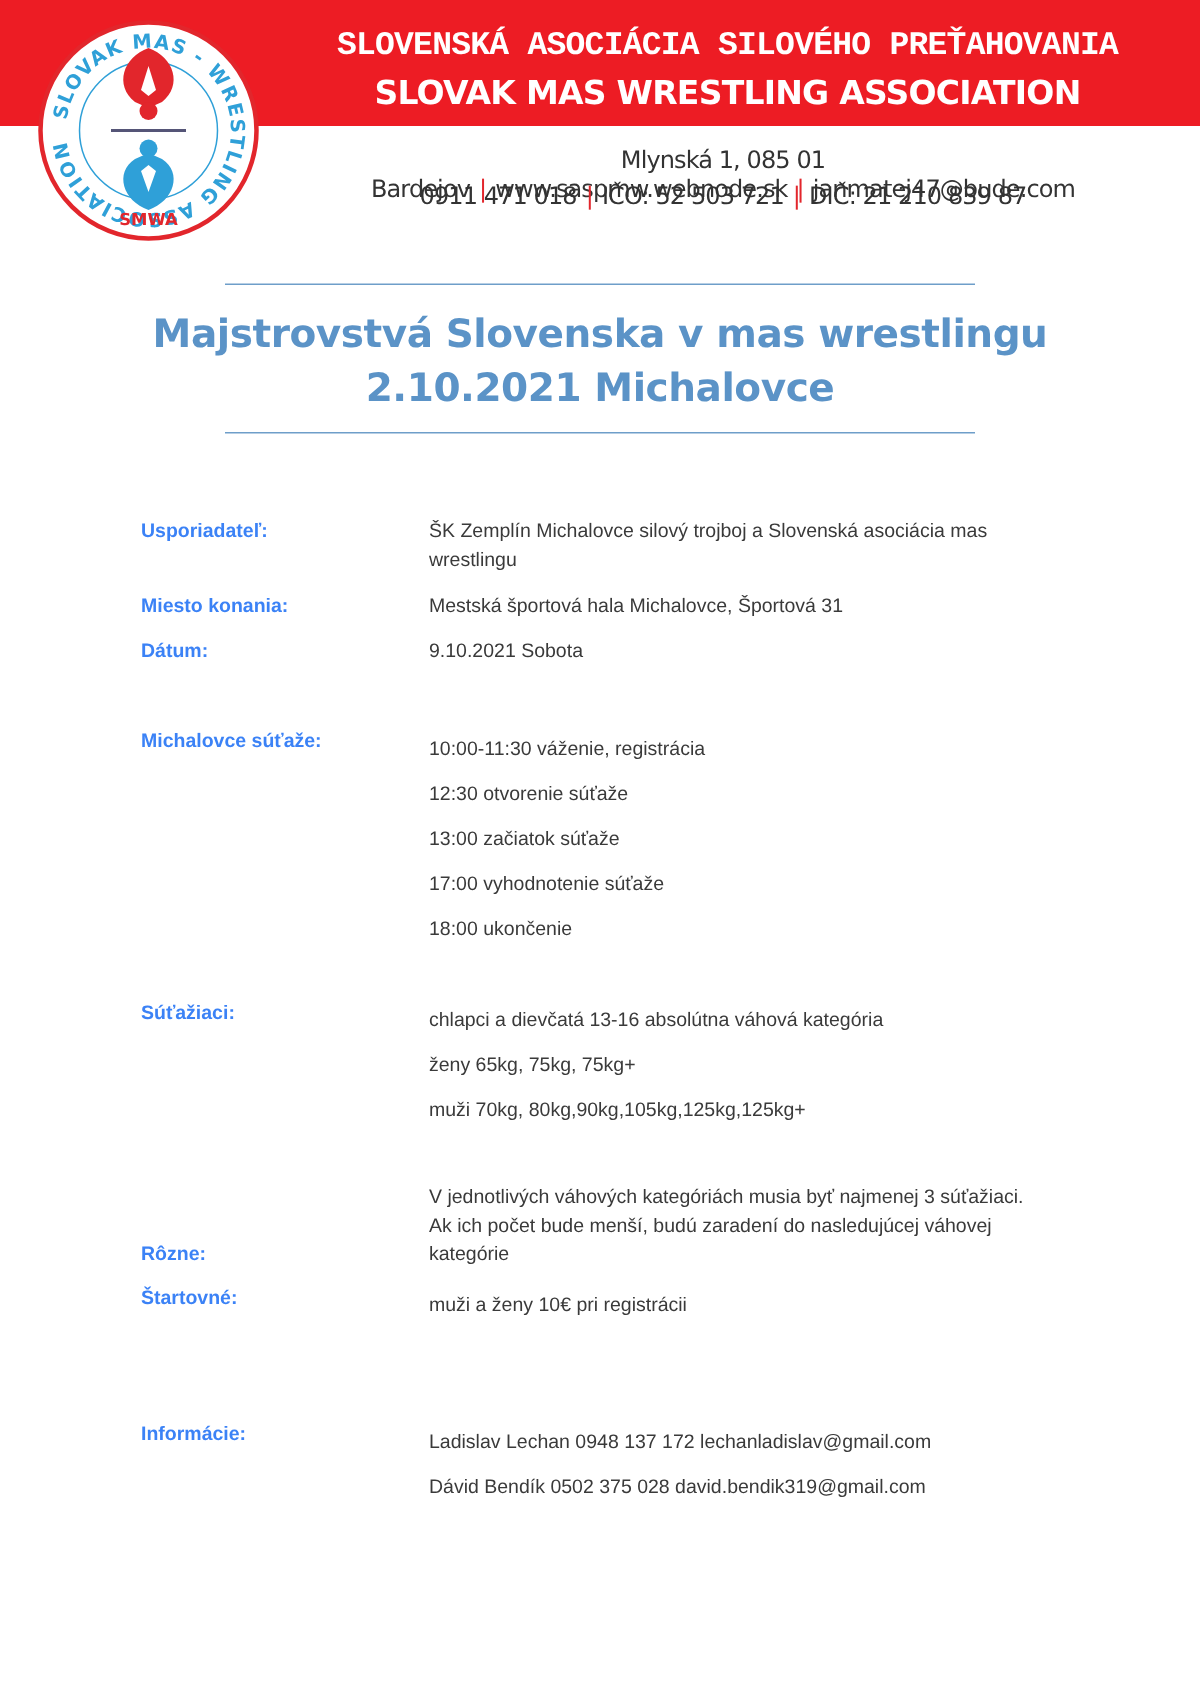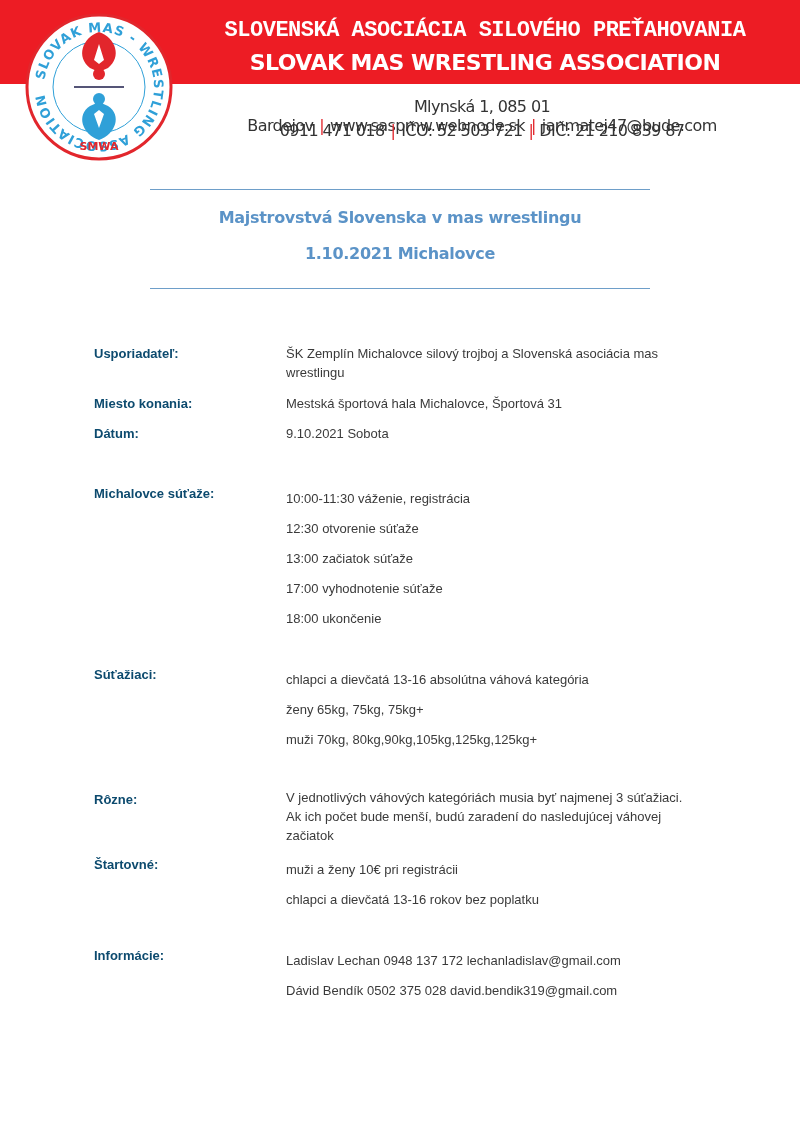--- a/index.html
+++ b/index.html
@@ -14,25 +14,25 @@
 
   .contact { position: absolute; left: 182px; width: 600px; text-align: center; color: #333333; font-size: 16px; font-family: "DejaVu Sans", sans-serif; letter-spacing: -0.6px; }
   .contact.l1 { top: 97px; }
   .contact.l2 { top: 121px; }
   .sep { color: #e2262c; margin: 0 6px; }
 
   .rule { position: absolute; left: 150px; width: 500px; height: 1px; background: #6e9ec9; }
   .rule.top { top: 189px; }
   .rule.bottom { top: 288px; }
 
-  .doc-title { position: absolute; left: 100px; width: 600px; text-align: center; color: #5b93c7; font-family: "DejaVu Sans", sans-serif; font-weight: bold; font-size: 16px; letter-spacing: -0.3px; }
+  .doc-title { position: absolute; left: 100px; width: 600px; text-align: center; color: #5b93c7; font-family: "DejaVu Sans", sans-serif; font-weight: bold; font-size: 26px; letter-spacing: -0.3px; }
   .doc-title.l1 { top: 208px; }
   .doc-title.l2 { top: 244px; }
 
-  .lbl { position: absolute; left: 94px; font-size: 13px; font-weight: bold; color: #0c4a6e; font-family: "Liberation Sans", sans-serif; }
+  .lbl { position: absolute; left: 94px; font-size: 13px; font-weight: bold; color: #3b82f6; font-family: "Liberation Sans", sans-serif; }
   .val { position: absolute; left: 286px; font-size: 13px; color: #3a3a3a; font-family: "Liberation Sans", sans-serif; line-height: 19px; width: 430px; }
 </style>
 </head>
 <body>
 
 <div class="header-band"></div>
 
 <svg class="logo" viewBox="0 0 150 150">
   <defs>
     <path id="ringPath" d="M 75 75 m -55 0 a 55 55 0 1 1 110 0 a 55 55 0 1 1 -110 0"></path>
@@ -55,21 +55,21 @@
 
 <div class="contact l1">
   <span>Mlynská 1, 085 01 Bardejov</span><span class="sep">|</span><span>www.saspmw.webnode.sk</span><span class="sep">|</span><span>janmatej47@bude.com</span>
 </div>
 <div class="contact l2">
   <span>0911 471 018</span><span class="sep">|</span><span>IČO: 52 503 721</span><span class="sep">|</span><span>DIČ: 21 210 839 87</span>
 </div>
 
 <div class="rule top"></div>
 <div class="doc-title l1">Majstrovstvá Slovenska  v mas wrestlingu</div>
-<div class="doc-title l2">1.10.2021 Michalovce</div>
+<div class="doc-title l2">2.10.2021 Michalovce</div>
 <div class="rule bottom"></div>
 
 <div class="lbl" style="top:346px">Usporiadateľ:</div>
 <div class="val" style="top:344px">
   <div>ŠK Zemplín Michalovce silový trojboj a  Slovenská asociácia mas</div>
   <div>wrestlingu</div>
 </div>
 
 <div class="lbl" style="top:396px">Miesto konania:</div>
 <div class="val" style="top:394px">
@@ -90,30 +90,29 @@
   <div>18:00 ukončenie</div>
 </div>
 
 <div class="lbl" style="top:667px">Súťažiaci:</div>
 <div class="val" style="top:665px; line-height:30px">
   <div>chlapci a dievčatá 13-16 absolútna váhová kategória</div>
   <div>ženy 65kg, 75kg, 75kg+</div>
   <div>muži 70kg, 80kg,90kg,105kg,125kg,125kg+</div>
 </div>
 
-<div class="lbl" style="top:792px">Rôzne:</div>
+<div class="lbl" style="top:828px">Rôzne:</div>
 <div class="val" style="top:788px">
   <div>V jednotlivých váhových kategóriách musia byť najmenej 3 súťažiaci.</div>
   <div>Ak ich počet bude menší, budú zaradení do nasledujúcej váhovej</div>
-  <div>začiatok</div>
+  <div>kategórie</div>
 </div>
 
 <div class="lbl" style="top:857px">Štartovné:</div>
 <div class="val" style="top:855px; line-height:30px">
   <div>muži a ženy 10€ pri registrácii</div>
-  <div>chlapci a dievčatá 13-16 rokov bez poplatku</div>
 </div>
 
 <div class="lbl" style="top:948px">Informácie:</div>
 <div class="val" style="top:946px; line-height:30px">
   <div>Ladislav Lechan 0948 137 172 lechanladislav@gmail.com</div>
   <div>Dávid Bendík 0502 375 028 david.bendik319@gmail.com</div>
 </div>
 
 </body></html>

